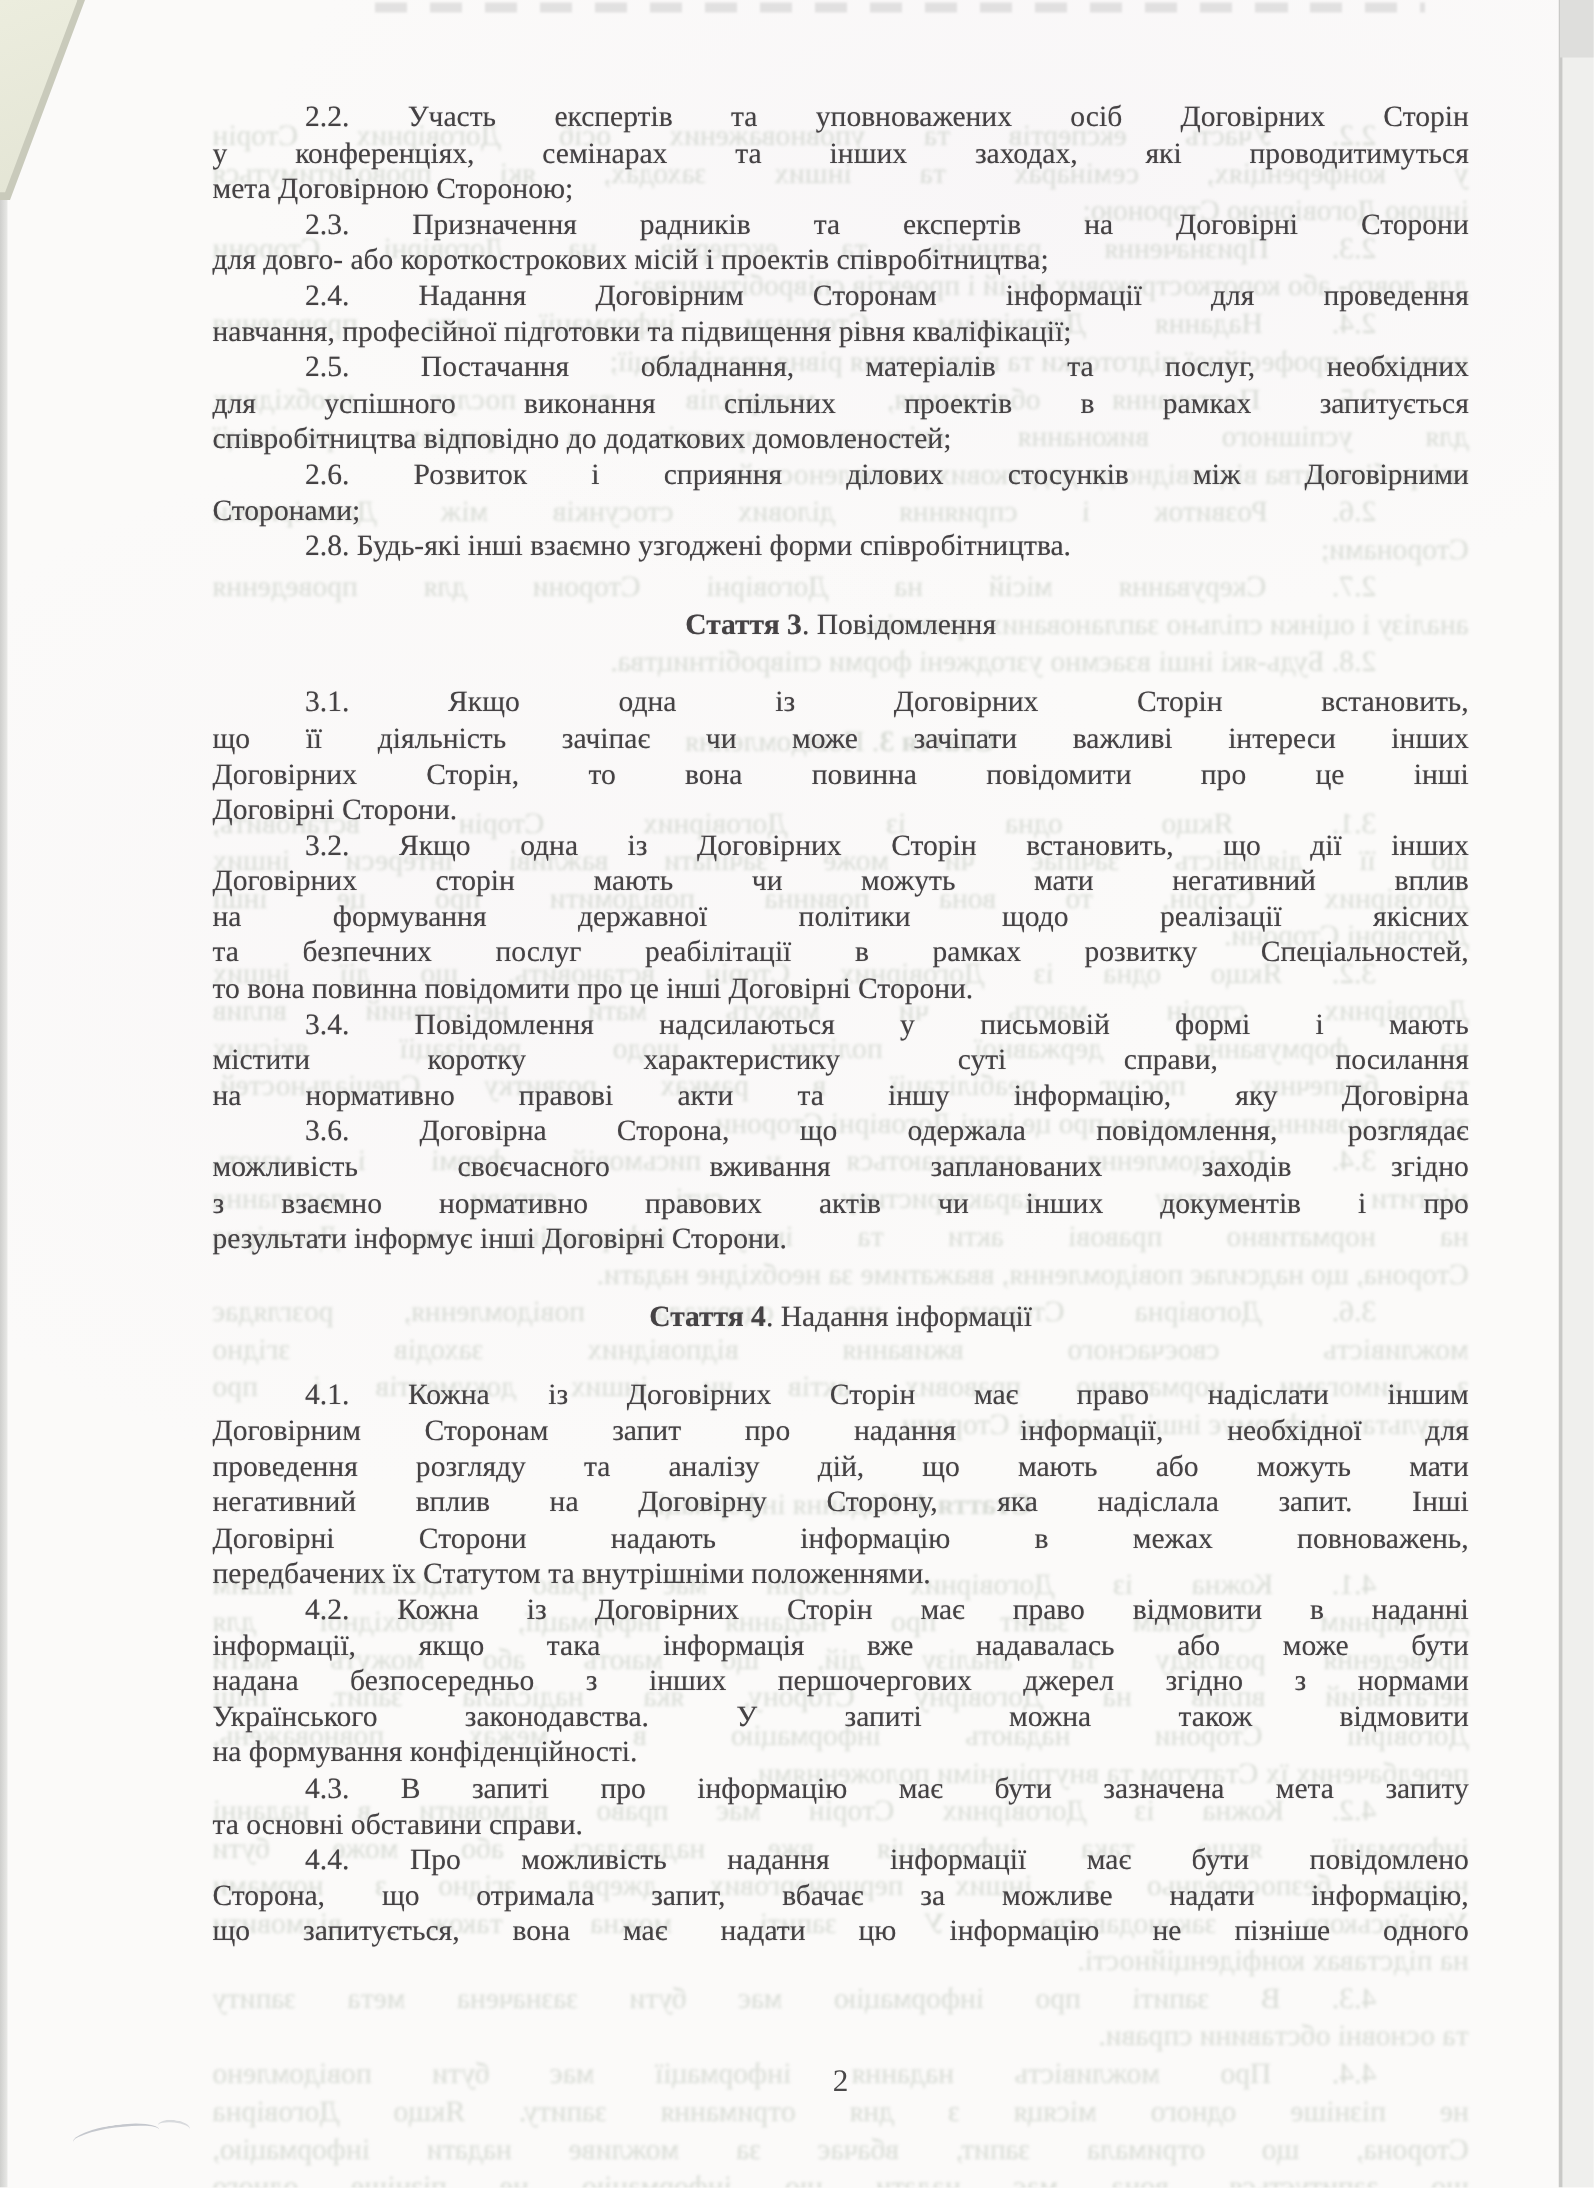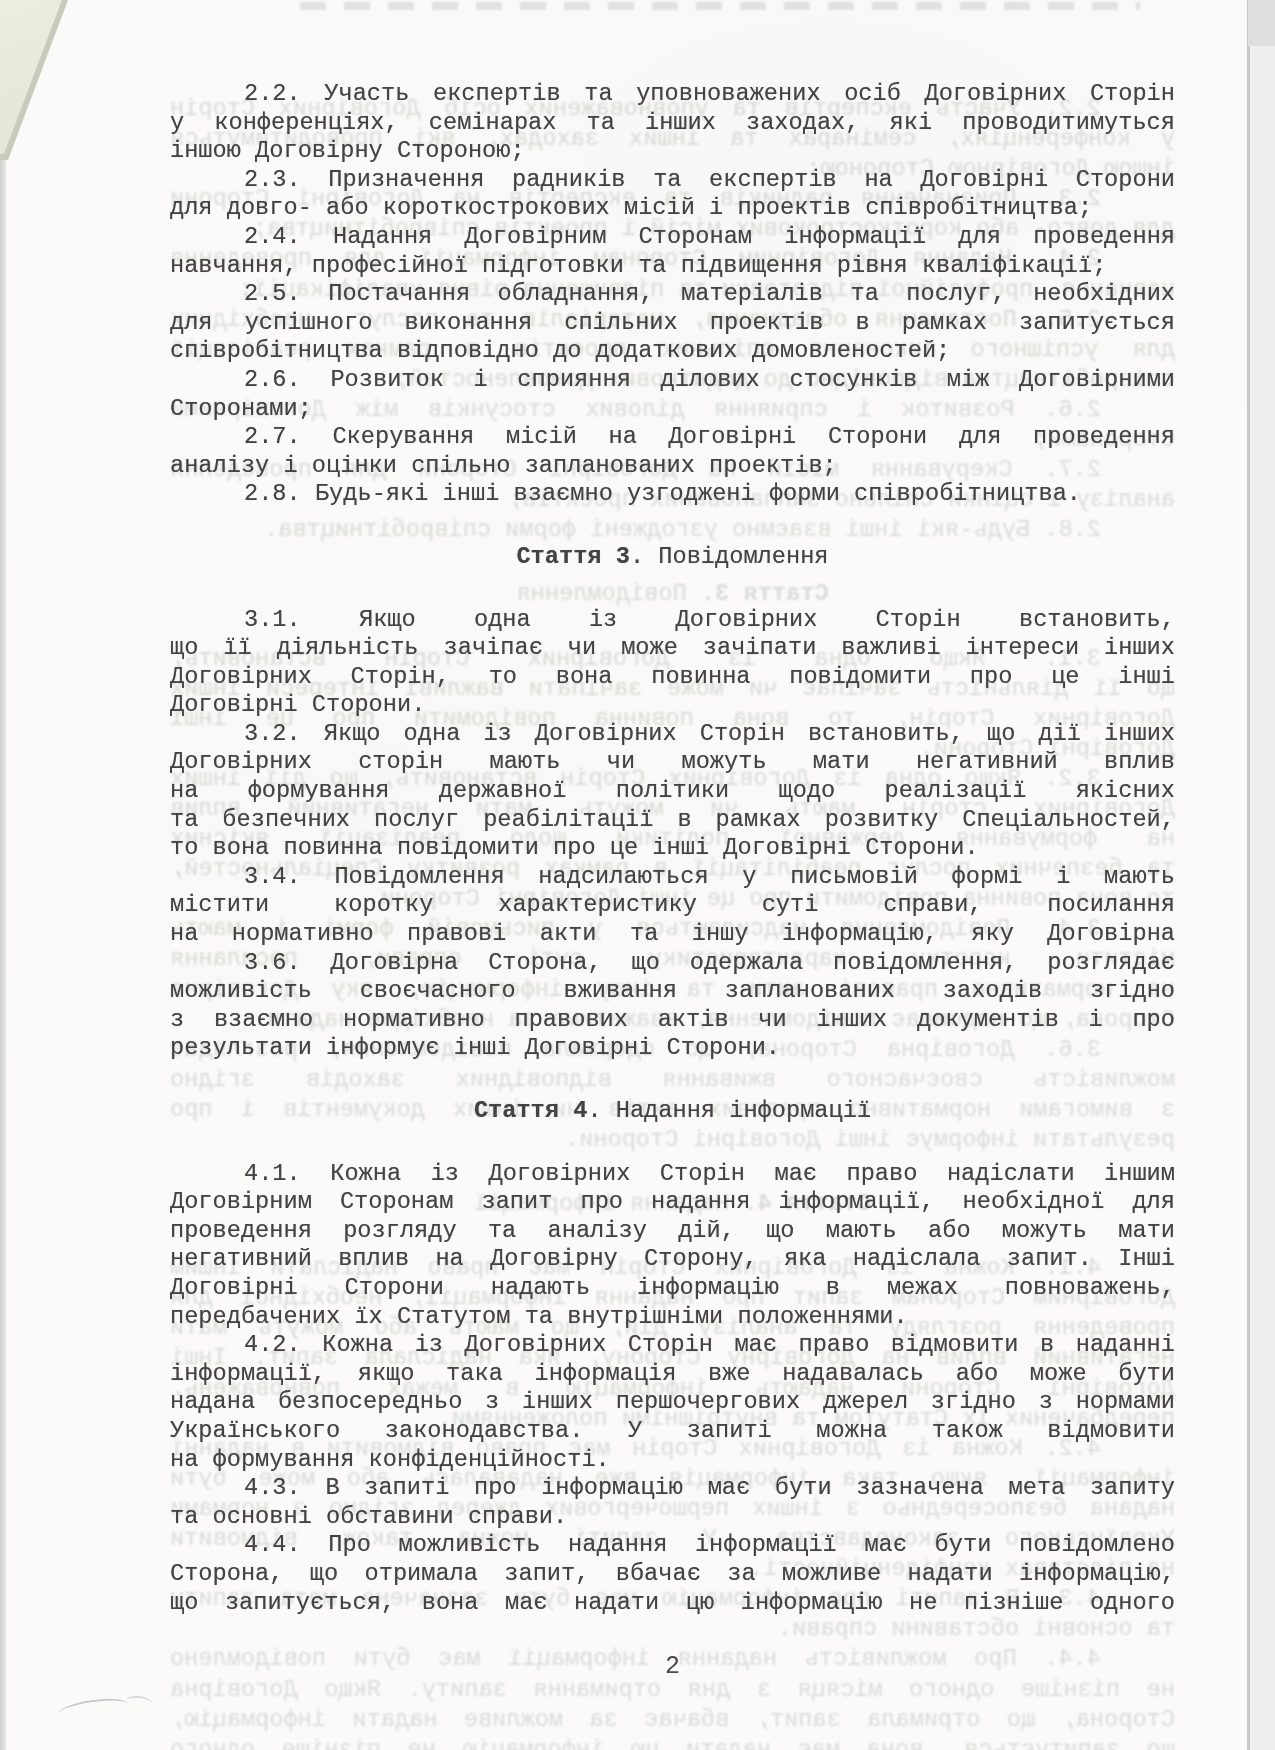--- a/index.html
+++ b/index.html
@@ -8,21 +8,21 @@
     background: #fbfaf9;
     overflow: hidden;
   }
   .scan {
     position: relative;
     width: 1275px; height: 1286px;
     background:
       radial-gradient(ellipse 900px 500px at 65% 12%, rgba(246,243,246,0.55), rgba(246,243,246,0) 70%),
       radial-gradient(ellipse 800px 600px at 30% 60%, rgba(247,244,246,0.45), rgba(247,244,246,0) 70%),
       #fbfaf9;
-    font-family: Liberation Mono, monospace;
+    font-family: Liberation Serif, serif;
   }
   
   .edge-left {
     position: absolute; left: 0; top: 0; width: 6px; height: 1750px;
     background: linear-gradient(90deg, #cfcfcd, #e9e9e7);
     z-index: 3;
   }
   .edge-right-line {
     position: absolute; left: 1247px; top: 0; width: 3px; height: 1750px;
     background: #c9c9c7; z-index: 3;
@@ -190,42 +190,38 @@
         <div class="line">не пізніше одного місяця з дня отримання запиту. Якщо Договірна</div>
         <div class="line">Сторона, що отримала запит, вбачає за можливе надати інформацію,</div>
         <div class="line">що запитується, вона має надати цю інформацію не пізніше одного</div>
       </div>
     </div>
 
   <div class="page-text" id="content-root">
       <div class="para">
         <div class="line">2.2. Участь експертів та уповноважених осіб Договірних Сторін</div>
         <div class="line">у конференціях, семінарах та інших заходах, які проводитимуться</div>
-        <div class="line natural">іншою Договірну Стороною;</div>
+        <div class="line natural">мета Договірною Стороною;</div>
       </div>
       <div class="para">
         <div class="line">2.3. Призначення радників та експертів на Договірні Сторони</div>
         <div class="line natural">для довго- або короткострокових місій і проектів співробітництва;</div>
       </div>
       <div class="para">
         <div class="line">2.4. Надання Договірним Сторонам інформації для проведення</div>
         <div class="line natural">навчання, професійної підготовки та підвищення рівня кваліфікації;</div>
       </div>
       <div class="para">
         <div class="line">2.5. Постачання обладнання, матеріалів та послуг, необхідних</div>
         <div class="line">для успішного виконання спільних проектів в рамках запитується</div>
         <div class="line natural">співробітництва відповідно до додаткових домовленостей;</div>
       </div>
       <div class="para">
         <div class="line">2.6. Розвиток і сприяння ділових стосунків між Договірними</div>
         <div class="line natural">Сторонами;</div>
-      </div>
-      <div class="para">
-        <div class="line">2.7. Скерування місій на Договірні Сторони для проведення</div>
-        <div class="line natural">аналізу і оцінки спільно запланованих проектів;</div>
       </div>
       <div class="para">
         <div class="line natural">2.8. Будь-які інші взаємно узгоджені форми співробітництва.</div>
       </div>
       <div class="heading"><span class="heading-bold">Стаття 3</span><span>. Повідомлення</span></div>
       <div class="para">
         <div class="line">3.1. Якщо одна із Договірних Сторін встановить,</div>
         <div class="line">що її діяльність зачіпає чи може зачіпати важливі інтереси інших</div>
         <div class="line">Договірних Сторін, то вона повинна повідомити про це інші</div>
         <div class="line natural">Договірні Сторони.</div>

